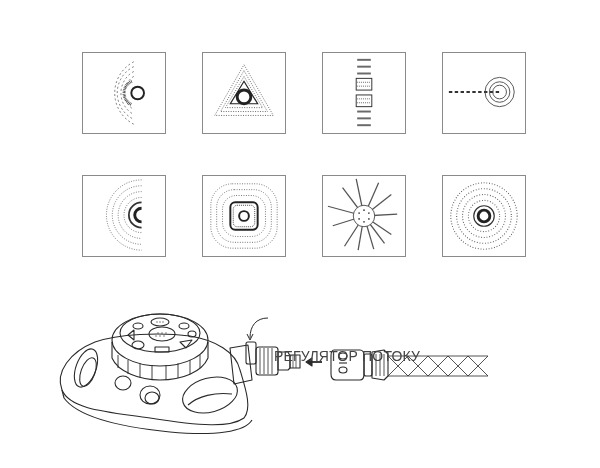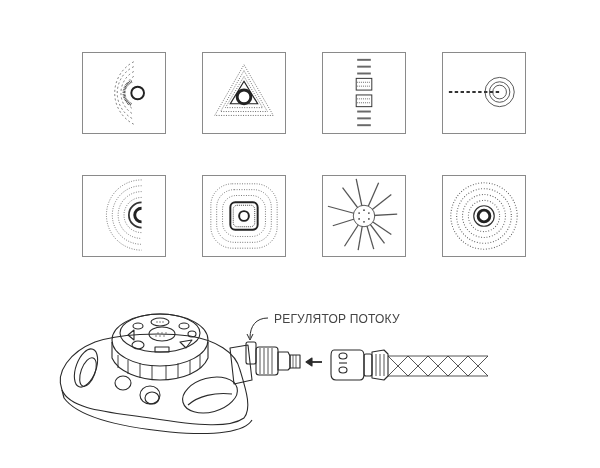--- a/index.html
+++ b/index.html
@@ -1,19 +1,19 @@
 <!DOCTYPE html>
 <html><head>
 <meta charset="utf-8">
 <style>
   html, body { margin:0; padding:0; background:#ffffff; }
   body { width:600px; height:468px; position:relative; overflow:hidden; font-family:"Liberation Sans", sans-serif; }
   .box { position:absolute; width:84px; height:82px; border:1px solid #8a8a8a; background:#fff; box-sizing:border-box; }
   .box svg { position:absolute; left:0; top:0; width:100%; height:100%; }
-  .label { position:absolute; font-size:12px; color:#444; letter-spacing:0.2px; white-space:nowrap; }
+  .label { position:absolute; font-size:14px; color:#444; letter-spacing:0.2px; white-space:nowrap;margin-top:36px; }
   #device { position:absolute; left:0; top:290px; width:600px; height:178px; }
 </style>
 </head>
 <body>
 
 <div class="box" style="left:82px;top:52px;">
   <svg viewBox="0 0 84 82">
     <g stroke="#555" stroke-width="0.8" fill="none" stroke-dasharray="2 2.5">
       <path d="M52 14 A30 30 0 0 0 52 68"></path>
       <path d="M52 19 A25 25 0 0 0 52 63"></path>

